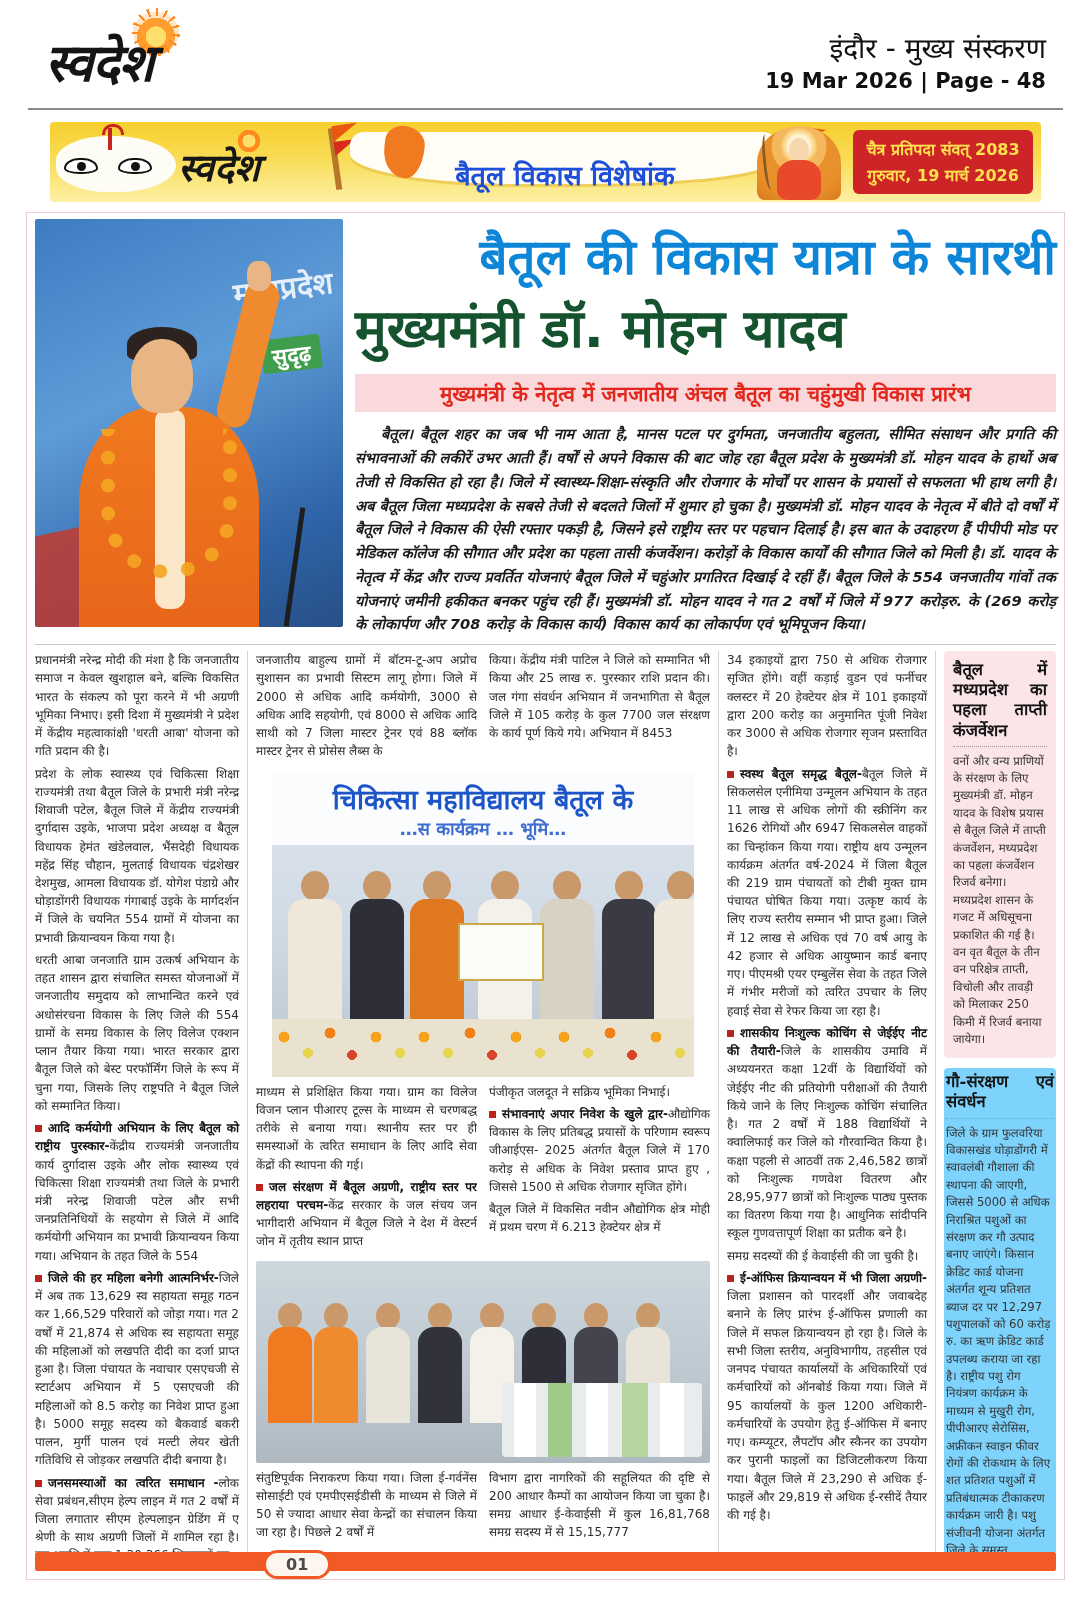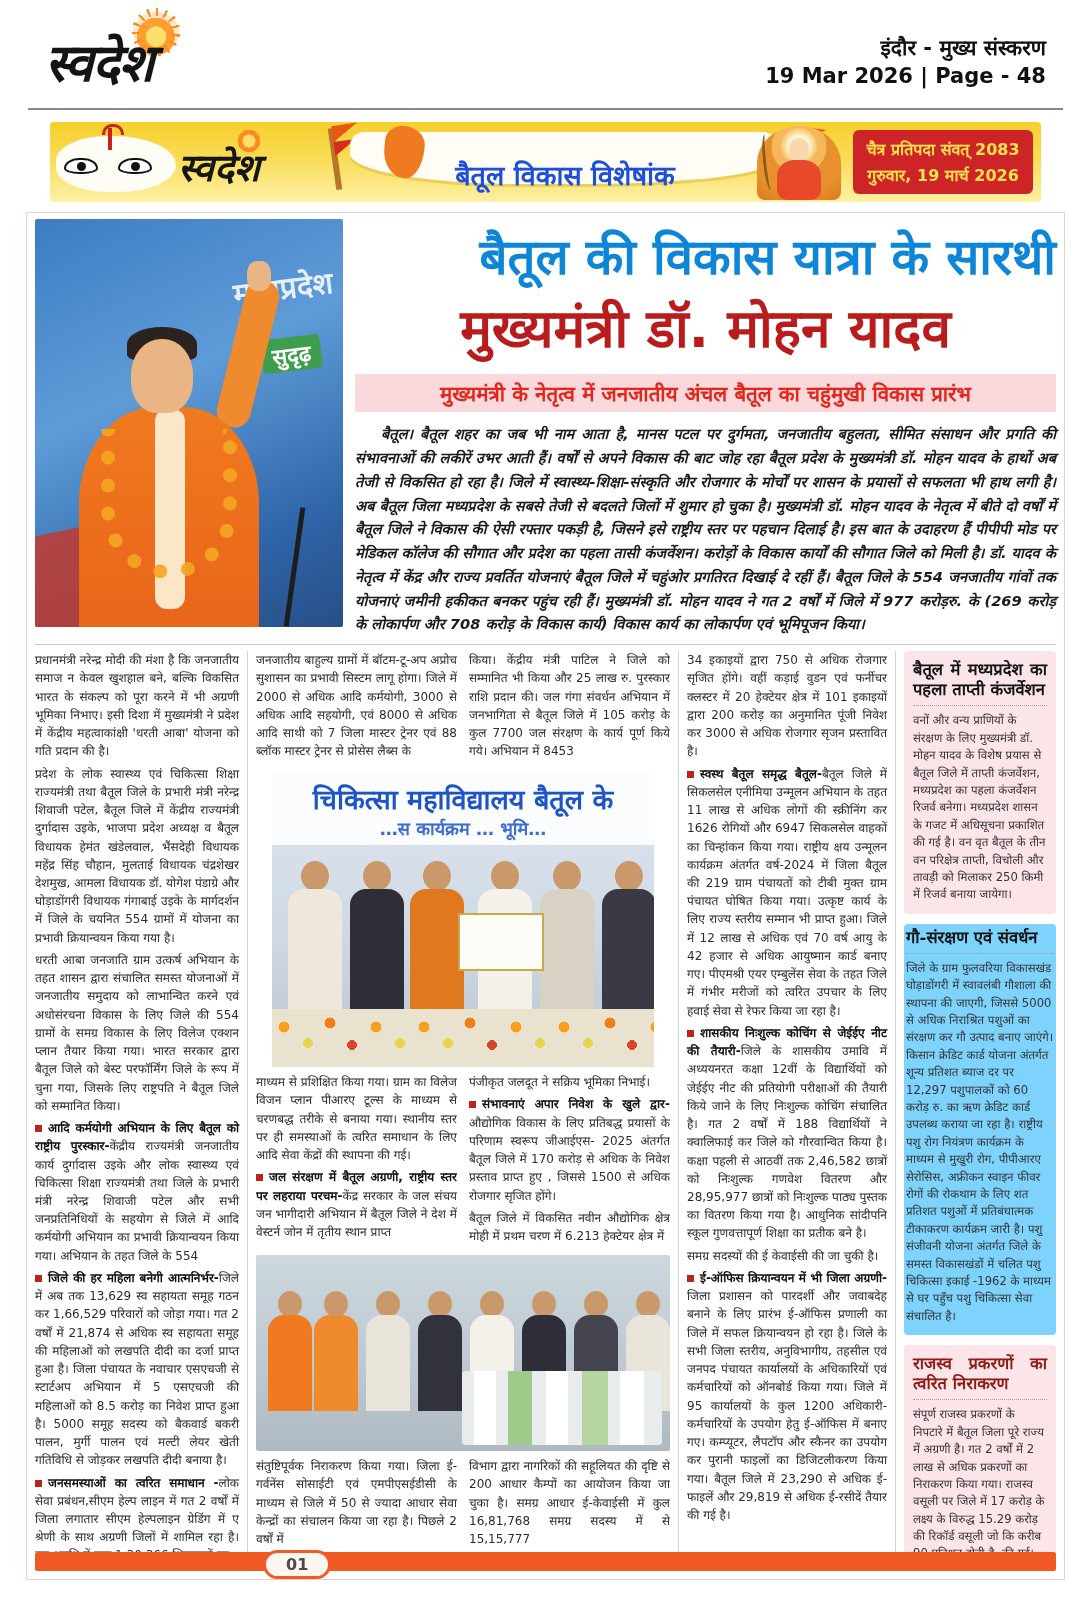--- a/index.html
+++ b/index.html
@@ -12,21 +12,21 @@
   .masthead { position:relative; display:flex; align-items:flex-end; }
   .sunburst { position:absolute; left:88px; top:-16px; width:46px; height:46px; border-radius:50%;
       background:radial-gradient(circle at 50% 60%, #ffdf6b 0 28%, #ff9d2e 29% 52%, rgba(255,157,46,.25) 53% 68%, transparent 70%);
       box-shadow:0 0 0 0 transparent; }
   .sunburst:before { content:""; position:absolute; inset:-6px;
       background:repeating-conic-gradient(#ff8a1e 0 6deg, transparent 6deg 24deg); border-radius:50%;
       -webkit-mask:radial-gradient(circle, transparent 0 38%, #000 39% 58%, transparent 60%);
       mask:radial-gradient(circle, transparent 0 38%, #000 39% 58%, transparent 60%); }
   .masthead-text { font-size:52px; font-weight:900; font-style:italic; color:#141414; letter-spacing:-1px; position:relative; z-index:2; }
   .header-right { text-align:right; color:#111; }
-  .edition-line { font-weight:700; font-size:21px; }
+  .edition-line { font-weight:400; font-size:28px; }
   .datepage-line { font-weight:800; font-size:21px; margin-top:3px; }
   .header-rule { border:0; border-top:2px solid #8a8a8a; margin:0 28px; }
 
   
   .banner { position:relative; margin:12px 50px 10px 50px; height:80px; border-radius:4px;
       background:linear-gradient(180deg,#f6cf2d 0%, #f9dc55 45%, #fdf0a5 100%); overflow:hidden; }
   .banner-eyes { position:absolute; left:6px; top:14px; width:120px; height:56px; background:#fdfdf6; border-radius:50% 60% 55% 50%; }
   .banner-eyes .eye { position:absolute; top:22px; width:34px; height:16px; background:#fff; border:2px solid #111; border-radius:50% 50% 50% 50% / 70% 70% 40% 40%; }
   .banner-eyes .eye:before { content:""; position:absolute; left:11px; top:2px; width:9px; height:9px; background:#111; border-radius:50%; }
   .banner-eyes .eye.l { left:8px; } .banner-eyes .eye.r { left:62px; }
@@ -70,32 +70,32 @@
   .hp-hair { position:absolute; left:92px; top:108px; width:70px; height:34px; background:#2c2320; border-radius:50% 50% 20% 20%; }
   .hp-body { position:absolute; left:44px; top:188px; width:180px; height:230px; background:linear-gradient(180deg,#f07a1f,#e8641a); border-radius:42% 42% 8px 8px; }
   .hp-scarf { position:absolute; left:120px; top:190px; width:30px; height:200px; background:#fbe6c8; border-radius:12px; }
   .hp-arm { position:absolute; left:196px; top:60px; width:34px; height:150px; background:#ef8a2e; border-radius:16px; transform:rotate(14deg); }
   .hp-hand { position:absolute; left:212px; top:42px; width:24px; height:30px; background:#e9b584; border-radius:40%; }
   .hp-garland { position:absolute; left:66px; top:210px; width:136px; height:150px; border:14px dotted #f5a623; border-top:none; border-radius:0 0 70px 70px; opacity:.9; }
   .hp-mic { position:absolute; right:46px; bottom:0; width:5px; height:120px; background:#1d1d1d; transform:rotate(8deg); }
 
   .hero-right { flex:1; display:flex; flex-direction:column; min-width:0; }
   .headline-1 { text-align:right; font-size:49px; line-height:1.12; font-weight:900; color:#0d86d8; margin-top:12px; }
-  .headline-2 { text-align:center; font-size:53px; line-height:1.1; font-weight:900; color:#b91c1c; margin-top:14px; }
+  .headline-2 { text-align:left; font-size:53px; line-height:1.1; font-weight:900; color:#14532d; margin-top:14px; }
   .subhead-strip { margin-top:16px; background:#f9d9dc; color:#e3261c; font-weight:800; font-size:20.5px; text-align:center; padding:5px 4px; }
   .intro { margin-top:10px; font-style:italic; font-weight:700; font-size:14.6px; line-height:1.63; color:#1c1c1c; text-align:justify; }
   .intro:before { content:""; display:inline-block; width:26px; }
 
   .body-divider { border:0; border-top:1px solid #c9c9c9; margin:8px 0 6px 0; }
 
   
   .body-cols { display:flex; height:912px; overflow:hidden; }
   .col { font-size:12px; line-height:1.52; color:#2c2c2c; text-align:justify; overflow:hidden; }
   .col-1 { width:212px; padding-right:8px; flex:none; }
-  .col-mid { width:432px; flex:none; border-left:1px solid #d4d4d4; border-right:1px solid #d4d4d4; padding:0 8px; display:flex; flex-direction:column; }
+  .col-mid { width:472px; flex:none; border-left:1px solid #d4d4d4; border-right:1px solid #d4d4d4; padding:0 8px; display:flex; flex-direction:column; }
   .col-4 { width:216px; flex:none; padding:0 8px; }
   .col-side { flex:1; padding-left:8px; border-left:1px solid #d4d4d4; }
   .para { margin-bottom:4px; }
   .para strong { color:#111; }
   .bullet { display:inline-block; width:7px; height:7px; background:#bb241a; margin-right:6px; vertical-align:middle; }
   .mid-two { display:flex; gap:12px; }
   .mid-two > div { flex:1; min-width:0; overflow:hidden; }
 
   
   .photo1 { position:relative; height:306px; margin:6px 16px; background:linear-gradient(180deg,#dfe7f0 0%, #cfd9e4 55%, #b9c4cf 100%); overflow:hidden; border-radius:2px; }

